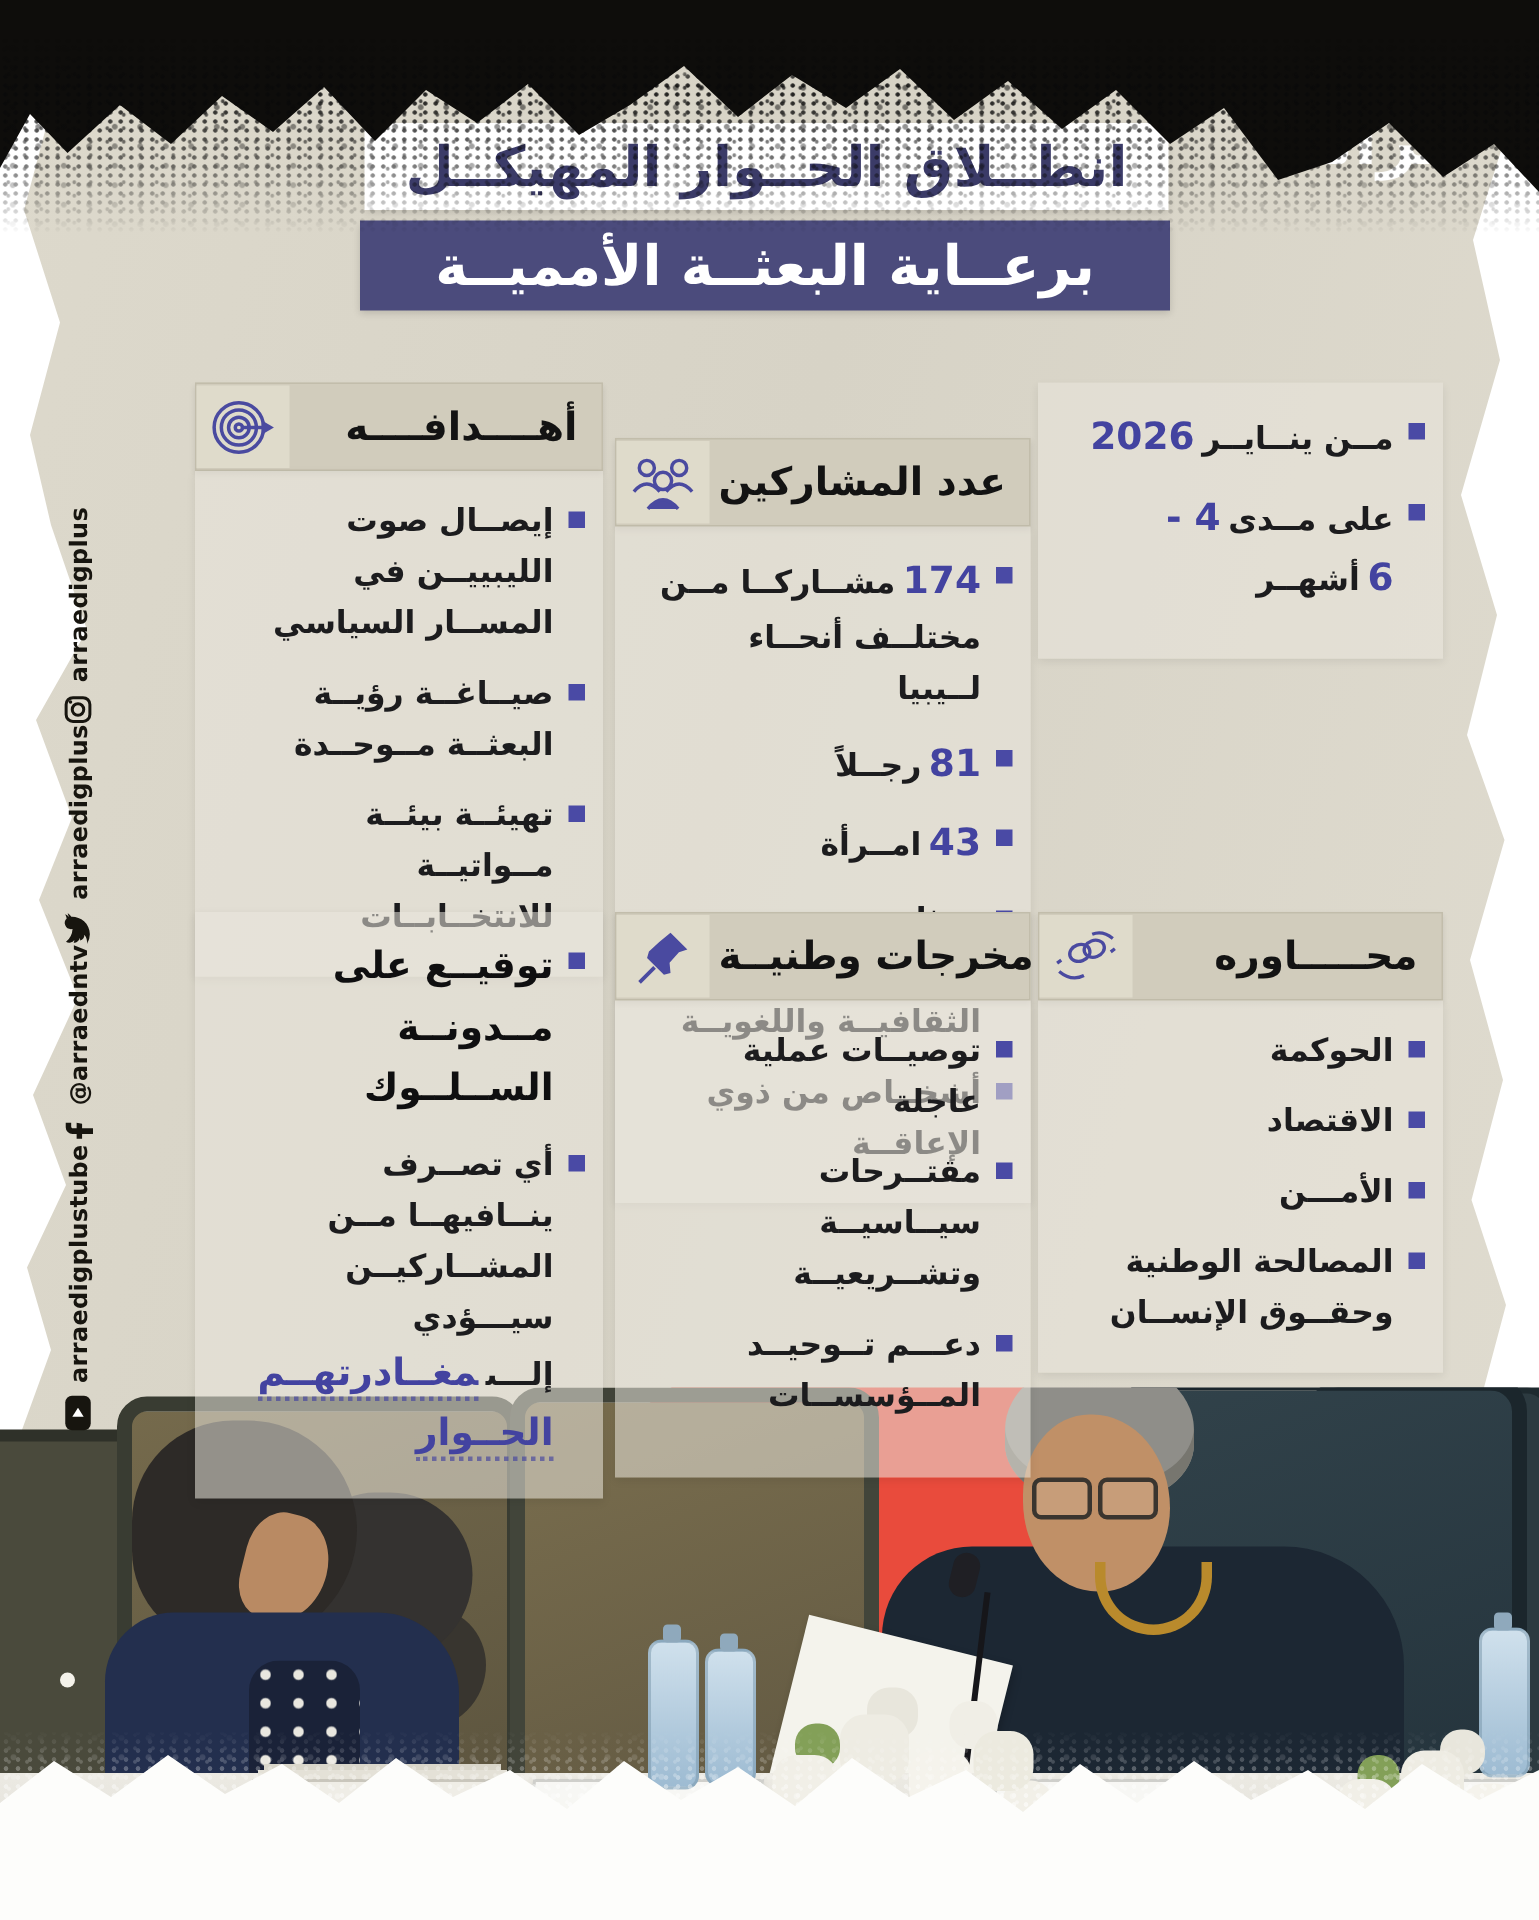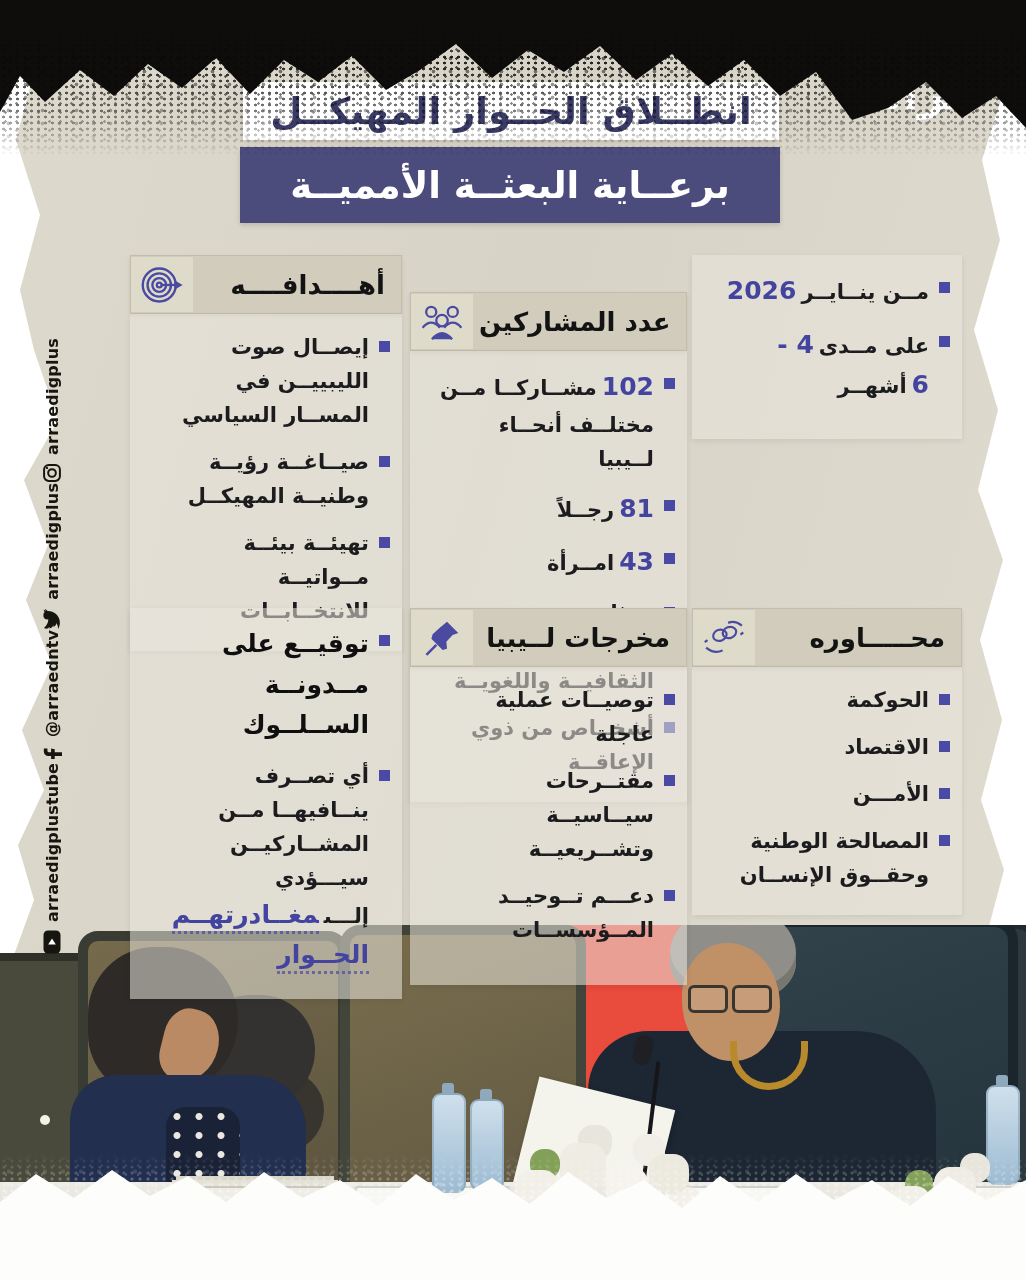--- a/index.html
+++ b/index.html
@@ -22,21 +22,21 @@
   .tear-bottom-solid{position:absolute;inset:0;background:#fdfdfb;
     clip-path:polygon(0 130px,0 52px,36px 24px,74px 48px,112px 20px,150px 46px,188px 26px,226px 52px,264px 22px,302px 48px,340px 30px,378px 56px,416px 24px,454px 50px,492px 28px,530px 54px,568px 22px,606px 48px,644px 30px,682px 58px,720px 26px,758px 52px,796px 24px,834px 50px,872px 30px,910px 56px,948px 26px,986px 50px,1026px 30px,1026px 130px);}
   .tear-bottom-speck{position:absolute;left:0;bottom:18px;width:100%;height:110px;
     -webkit-mask-image:linear-gradient(to top,#000 30px,rgba(0,0,0,.55) 60px,transparent 108px);
     mask-image:linear-gradient(to top,#000 30px,rgba(0,0,0,.55) 60px,transparent 108px);}
 
   
   .logo{position:absolute;top:66px;right:46px;color:#ffffff;font-size:46px;font-weight:800;direction:rtl;z-index:30;letter-spacing:1px;}
   .title-line1{position:absolute;left:243px;top:82px;width:536px;height:58px;background:#ffffff;color:#3b3b68;
     display:flex;align-items:center;justify-content:center;font-size:37px;font-weight:800;direction:rtl;z-index:30;box-shadow:0 2px 5px rgba(0,0,0,.12);}
-  .title-line2{position:absolute;left:240px;top:147px;width:540px;height:76px;background:#4b4b7c;color:#ffffff;
+  .title-line2{position:absolute;left:240px;top:147px;width:540px;height:60px;background:#4b4b7c;color:#ffffff;
     display:flex;align-items:center;justify-content:center;font-size:37px;font-weight:800;direction:rtl;z-index:30;box-shadow:0 2px 5px rgba(0,0,0,.15);}
 
   
   .sidebar{position:absolute;left:18px;top:338px;width:68px;height:560px;z-index:30;}
   .sidebar-inner{position:absolute;left:50%;top:50%;width:560px;transform:translate(-50%,-50%) rotate(-90deg);
     display:flex;flex-direction:row-reverse;justify-content:space-between;align-items:center;}
   .social{display:flex;align-items:center;gap:8px;direction:ltr;}
   .social svg{display:block;}
   .handle{font-size:16px;font-weight:700;color:#17150f;letter-spacing:.2px;}
 
@@ -161,21 +161,21 @@
     </div>
     <div class="box-body" style="min-height:248px;">
 
         <div class="row">
           <span class="bullet"></span>
           <p class="row-text"><span>إيصــال صوت الليبييــن في المســار السياسي</span></p>
         </div>
 
         <div class="row">
           <span class="bullet"></span>
-          <p class="row-text"><span>صيــاغــة رؤيــة وطنيــة المهيكــل</span></p>
+          <p class="row-text"><span>صيــاغــة رؤيــة البعثــة مــوحــدة</span></p>
         </div>
 
         <div class="row">
           <span class="bullet"></span>
           <p class="row-text"><span>تهيئــة بيئــة مــواتيــة للانتخــابــات</span></p>
         </div>
       </div>
   </div>
 
   <div class="box" style="left:410px;top:255px;width:277px;margin-top:37px;">
@@ -189,21 +189,21 @@
           <circle cx="32" cy="26" r="8"></circle>
             <path d="M18 52q14-17 28 0" fill="#4a4aa0" stroke="#4a4aa0"></path>
         </svg>
       </span>
       <h2 class="box-title">عدد المشاركين</h2>
     </div>
     <div class="box-body" style="min-height:282px;">
 
         <div class="row">
           <span class="bullet"></span>
-          <p class="row-text"><b class="hl">102</b><span>مشــاركــا مــن مختلــف أنحــاء لــيبيا</span></p>
+          <p class="row-text"><b class="hl">174</b><span>مشــاركــا مــن مختلــف أنحــاء لــيبيا</span></p>
         </div>
 
         <div class="row">
           <span class="bullet"></span>
           <p class="row-text"><b class="hl">81</b><span>رجــلاً</span></p>
         </div>
 
         <div class="row">
           <span class="bullet"></span>
           <p class="row-text"><b class="hl">43</b><span>امــرأة</span></p>
@@ -252,21 +252,21 @@
   </div>
 
   <div class="box" style="left:410px;top:608px;width:277px;">
     <div class="box-header">
       <span class="box-icon">
         <svg width="40" height="42" viewBox="0 0 64 64">
           <path d="M40 6 L58 24 L49 27 L39 38 L40 49 L33 51 L15 33 L17 26 L28 16 Z" fill="#4a4aa0"></path>
           <line x1="7" y1="59" x2="23" y2="43" stroke="#4a4aa0" stroke-width="4"></line>
         </svg>
       </span>
-      <h2 class="box-title">مخرجات لــيبيا</h2>
+      <h2 class="box-title">مخرجات وطنيــة</h2>
     </div>
     <div class="box-body" style="min-height:292px;">
 
         <div class="row">
           <span class="bullet"></span>
           <p class="row-text"><span>توصيــات عملية عاجلة</span></p>
         </div>
 
         <div class="row">
           <span class="bullet"></span>

